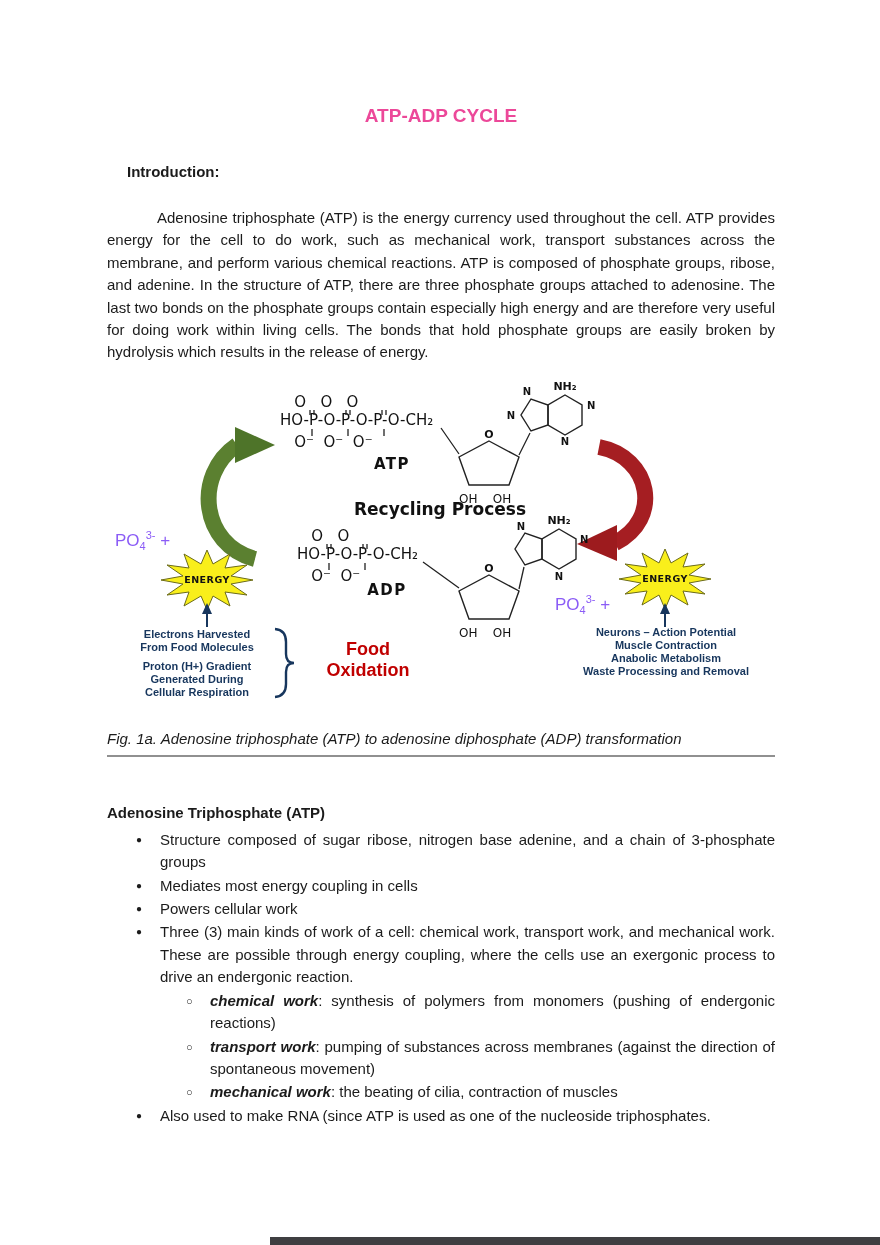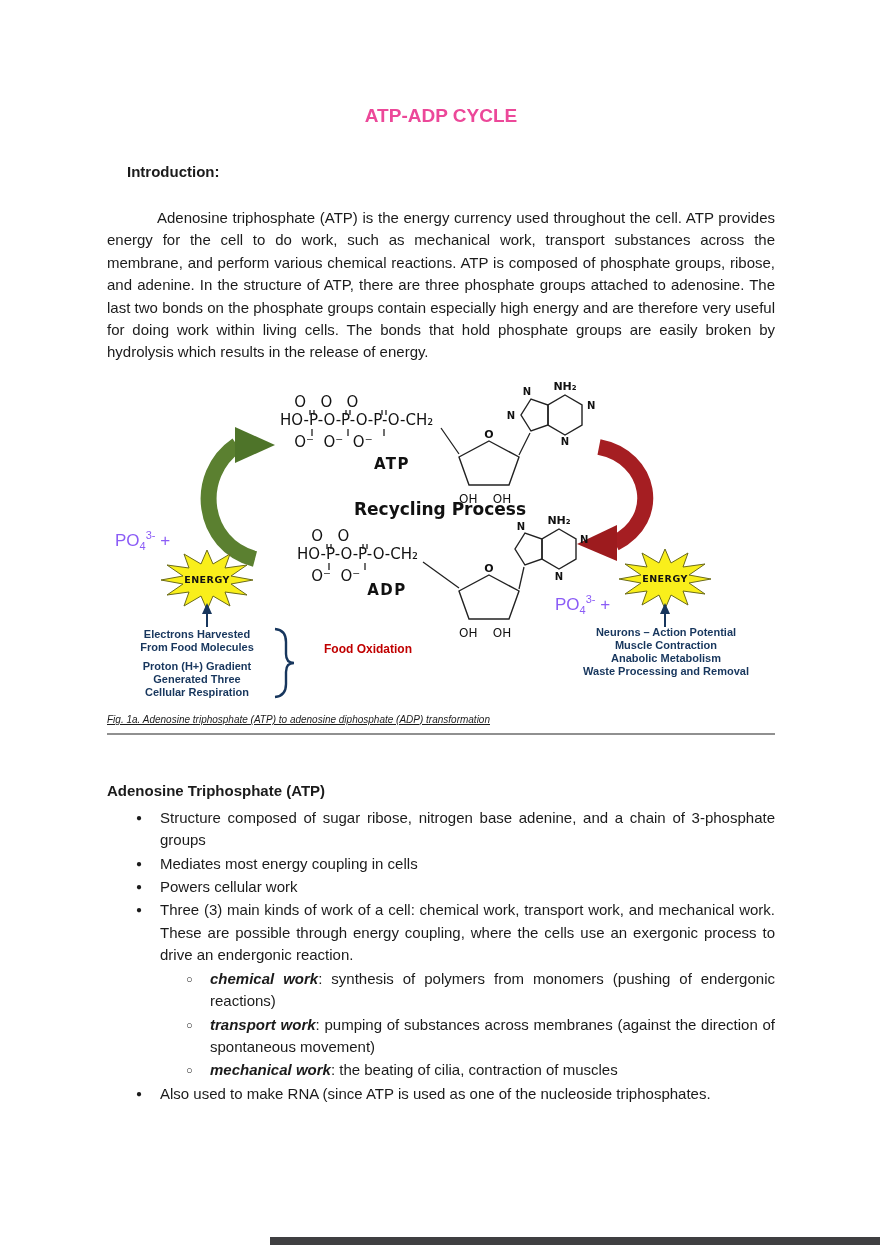--- a/index.html
+++ b/index.html
@@ -31,24 +31,24 @@
   .star{fill:#f9ef1b;stroke:#6b6b1a;stroke-width:1;}
   .energy{font-size:9.5px;font-weight:bold;fill:#8b1a1a;letter-spacing:.5px;}
   .uparrow{stroke:#17365d;stroke-width:2;}
   .uphead{fill:#17365d;}
   .brace{fill:none;stroke:#17365d;stroke-width:2.4;}
   .figtext{position:absolute;font-weight:bold;font-size:11px;line-height:13px;color:#17365d;text-align:center;}
   .figtext .grp2{margin-top:6px;}
   .po4{position:absolute;font-weight:normal;font-size:17px;color:#8b5cf6;white-space:nowrap;}
   .po4 sub{font-size:11px;}
   .po4 sup{font-size:11px;}
-  .foodox{position:absolute;left:205px;top:258px;width:112px;font-weight:bold;font-size:12px;line-height:21px;color:#c00000;text-align:center;}
+  .foodox{position:absolute;left:205px;top:258px;width:112px;font-weight:bold;font-size:18px;line-height:21px;color:#c00000;text-align:center;}
 
   
-  .caption{font-size:10px;font-style:italic;margin:13px 0 0 0;text-decoration:underline;}
+  .caption{font-size:15px;font-style:italic;margin:29px 0 0 0;}
   .rule{border:none;border-top:2px solid #909090;margin:8px 0 0 0;}
   .section-heading{font-size:15px;font-weight:bold;margin-top:47px;}
   .bullets{margin-top:8px;font-size:15px;line-height:22.4px;}
   .li{position:relative;padding-left:53px;text-align:justify;margin-bottom:1px;}
   .li .marker{position:absolute;left:29px;top:0px;font-size:10px;}
   .li.sub{padding-left:103px;}
   .li.sub .marker{left:79px;font-size:11px;}
   .lead{font-weight:bold;font-style:italic;}
   .bottom-strip{position:absolute;left:270px;right:0;bottom:0;height:8px;background:#3f3f41;}
 </style>
@@ -140,21 +140,21 @@
       <span>PO</span><sub>4</sub><sup>3-</sup><span> +</span>
     </div>
     <div class="po4" style="left:448px;top:212px;">
       <span>PO</span><sub>4</sub><sup>3-</sup><span> +</span>
     </div>
 
     <div class="figtext" style="left:10px;top:247px;width:160px;">
       <div>Electrons Harvested</div>
       <div>From Food Molecules</div>
       <div class="grp2">Proton (H+) Gradient</div>
-      <div>Generated Three</div>
+      <div>Generated During</div>
       <div>Cellular Respiration</div>
     </div>
 
     <div class="foodox">Food Oxidation</div>
 
     <div class="figtext" style="left:452px;top:245px;width:214px;">
       <div>Neurons – Action Potential</div>
       <div>Muscle Contraction</div>
       <div>Anabolic Metabolism</div>
       <div>Waste Processing and Removal</div>

